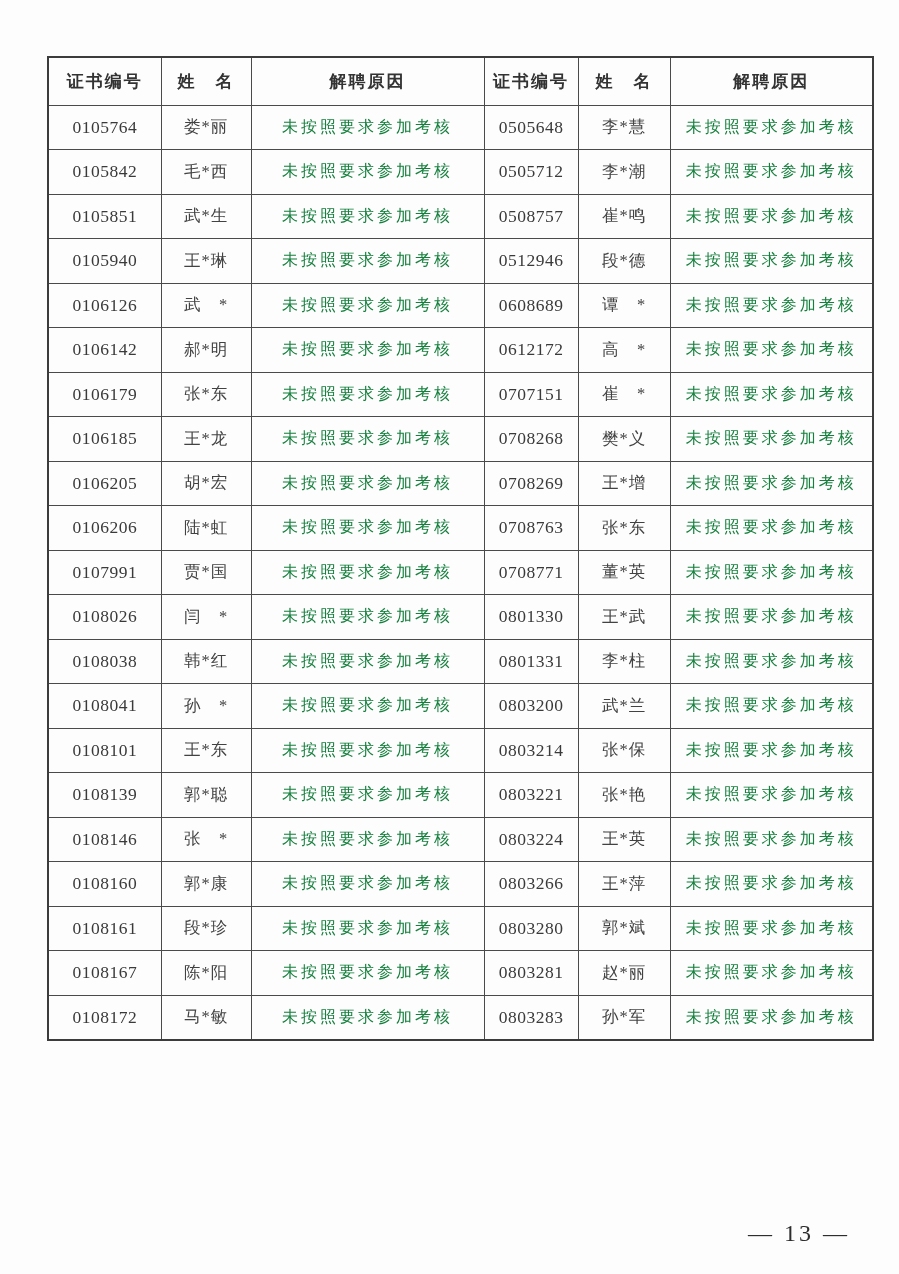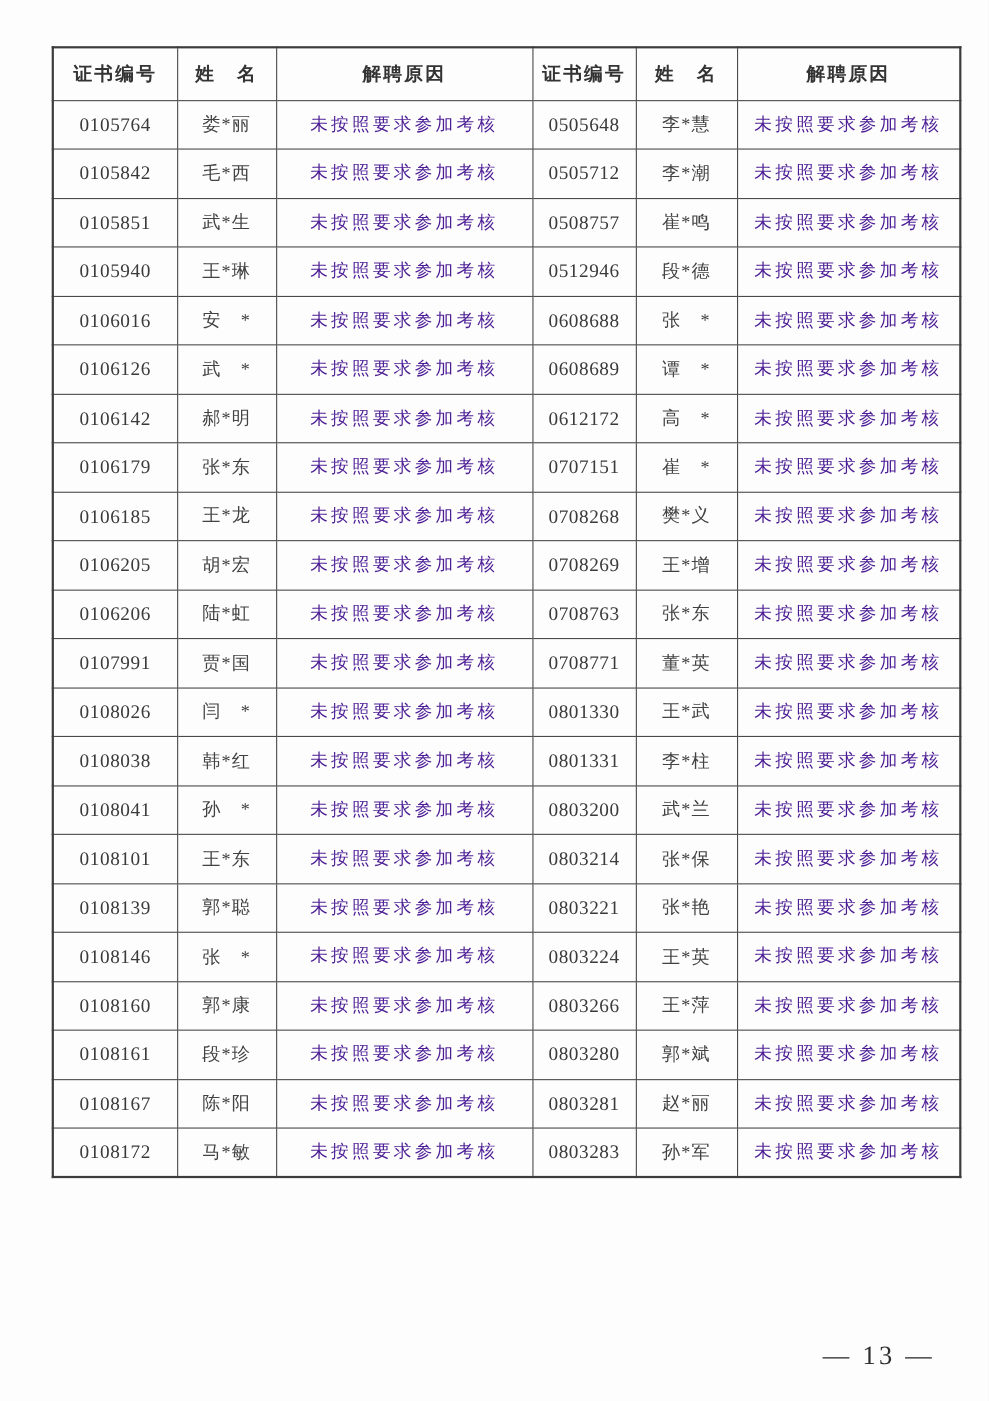--- a/index.html
+++ b/index.html
@@ -13,21 +13,21 @@
     width: 899px;
     height: 1274px;
     margin: 0 auto;
     background: #fdfdfd;
     overflow: hidden;
     color: #3b3b3b;
   }
   table.roster {
     position: absolute;
     left: 47px;
-    top: 42px;
+    top: 56px;
     width: 825px;
     border-collapse: collapse;
     table-layout: fixed;
     background: #fdfdfd;
   }
   table.roster, table.roster th, table.roster td {
     border: 1px solid #4a4a4a;
   }
   table.roster {
     border: 2px solid #3c3c3c;
@@ -57,21 +57,21 @@
   }
   td.cell-name {
     font-size: 16.5px;
     letter-spacing: 1px;
     color: #424242;
     margin-left: 24px;
   }
   td.cell-reason {
     font-size: 16px;
     letter-spacing: 3px;
-    color: #4c1d95;
+    color: #15803d;
   }
   .page-number {
     position: absolute;
     left: 748px;
     top: 1220px;
     font-size: 24px;
     letter-spacing: 3px;
     color: #2e2e2e;
     font-family: "Liberation Serif", "DejaVu Serif", serif;
   }
@@ -127,28 +127,20 @@
         </tr>
         <tr>
           <td class="cell-id">0105940</td>
           <td class="cell-name">王*琳</td>
           <td class="cell-reason">未按照要求参加考核</td>
           <td class="cell-id">0512946</td>
           <td class="cell-name">段*德</td>
           <td class="cell-reason">未按照要求参加考核</td>
         </tr>
         <tr>
-          <td class="cell-id">0106016</td>
-          <td class="cell-name">安　*</td>
-          <td class="cell-reason">未按照要求参加考核</td>
-          <td class="cell-id">0608688</td>
-          <td class="cell-name">张　*</td>
-          <td class="cell-reason">未按照要求参加考核</td>
-        </tr>
-        <tr>
           <td class="cell-id">0106126</td>
           <td class="cell-name">武　*</td>
           <td class="cell-reason">未按照要求参加考核</td>
           <td class="cell-id">0608689</td>
           <td class="cell-name">谭　*</td>
           <td class="cell-reason">未按照要求参加考核</td>
         </tr>
         <tr>
           <td class="cell-id">0106142</td>
           <td class="cell-name">郝*明</td>

